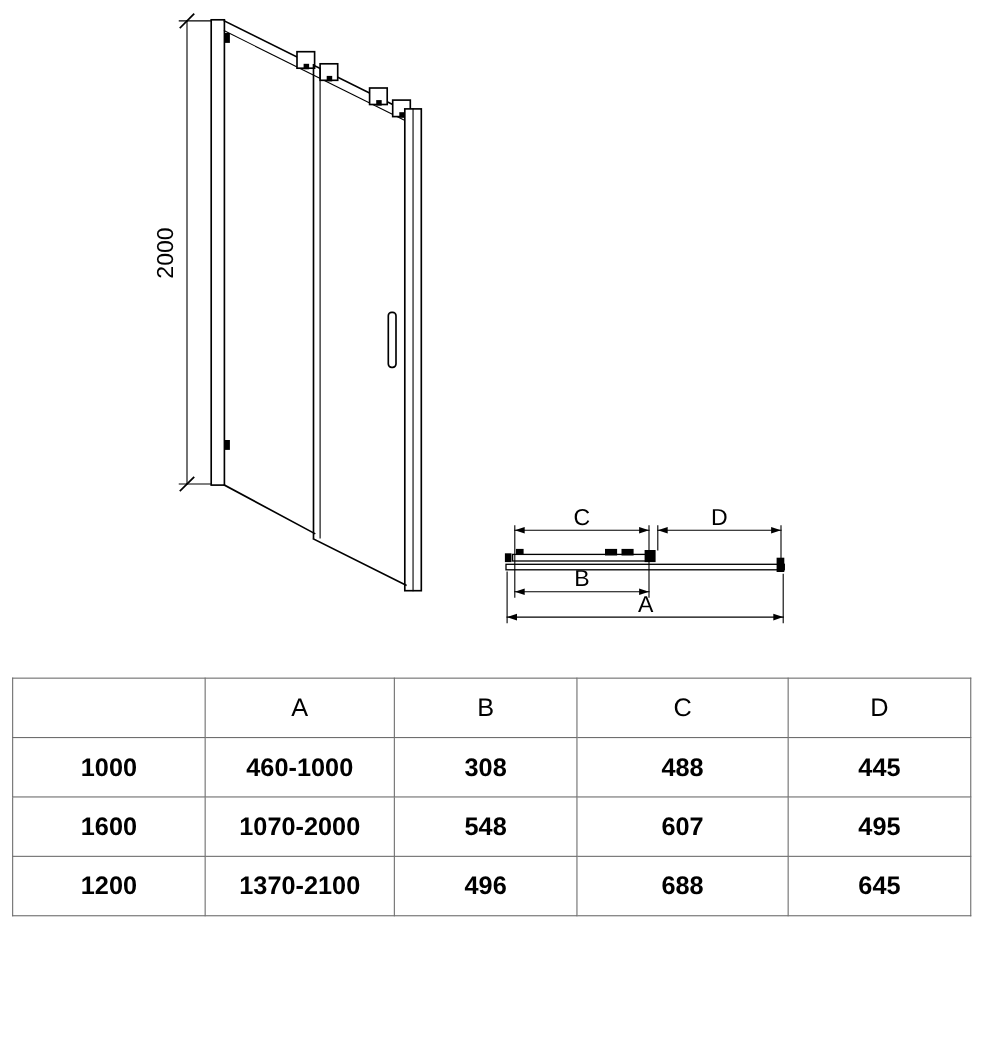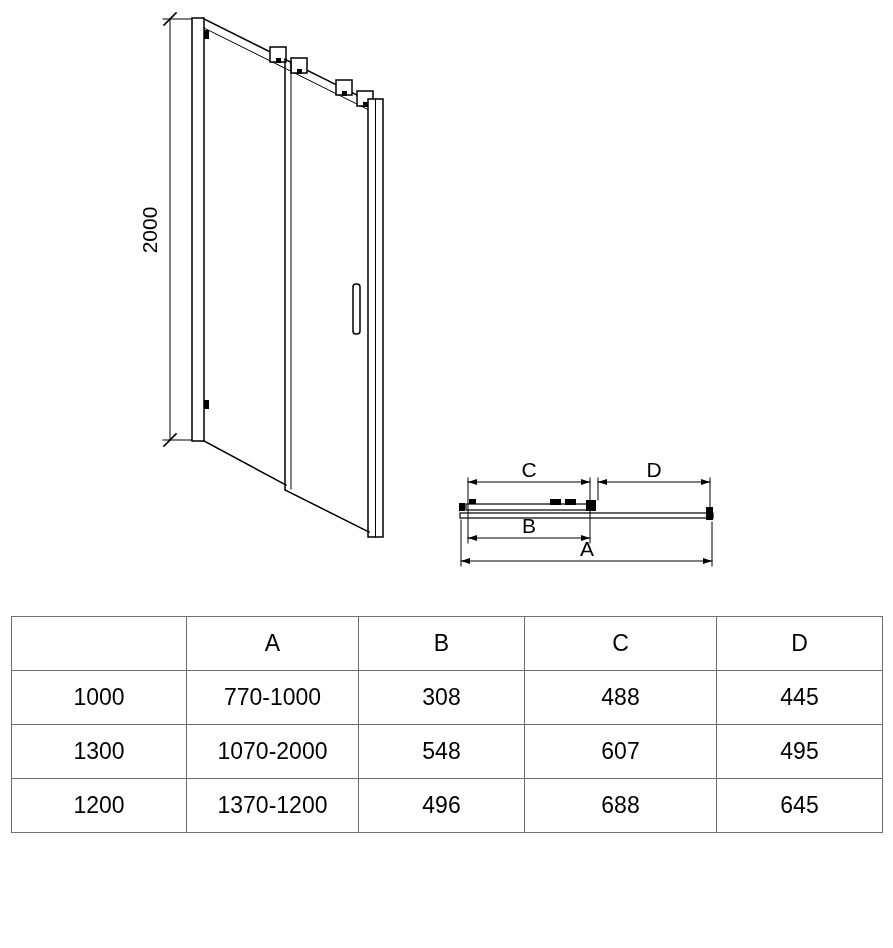--- a/index.html
+++ b/index.html
@@ -26,21 +26,21 @@
     border-collapse:collapse;
     width:871px;
     table-layout:fixed;
   }
   table.dims th, table.dims td{
     border:1px solid #6e6e6e;
     height:53px;
     text-align:center;
     vertical-align:middle;
     font-size:23px;
-    font-weight:400;
+    font-weight:700;
     padding:0;
   }
   table.dims th{font-weight:400;}
 </style>
 </head>
 <body>
 
 <div class="canvas">
 
   <svg class="drawing" width="893" height="610" viewBox="0 0 893 610" stroke-linecap="square" fill="none">
@@ -159,35 +159,35 @@
           <th></th>
           <th>A</th>
           <th>B</th>
           <th>C</th>
           <th>D</th>
         </tr>
       </thead>
       <tbody>
         <tr>
           <td>1000</td>
-          <td>770-1000</td>
+          <td>460-1000</td>
           <td>308</td>
           <td>488</td>
           <td>445</td>
         </tr>
         <tr>
-          <td>1300</td>
+          <td>1600</td>
           <td>1070-2000</td>
           <td>548</td>
           <td>607</td>
           <td>495</td>
         </tr>
         <tr>
           <td>1200</td>
-          <td>1370-1200</td>
+          <td>1370-2100</td>
           <td>496</td>
           <td>688</td>
           <td>645</td>
         </tr>
       </tbody>
     </table>
   </div>
 
 </div>
 

